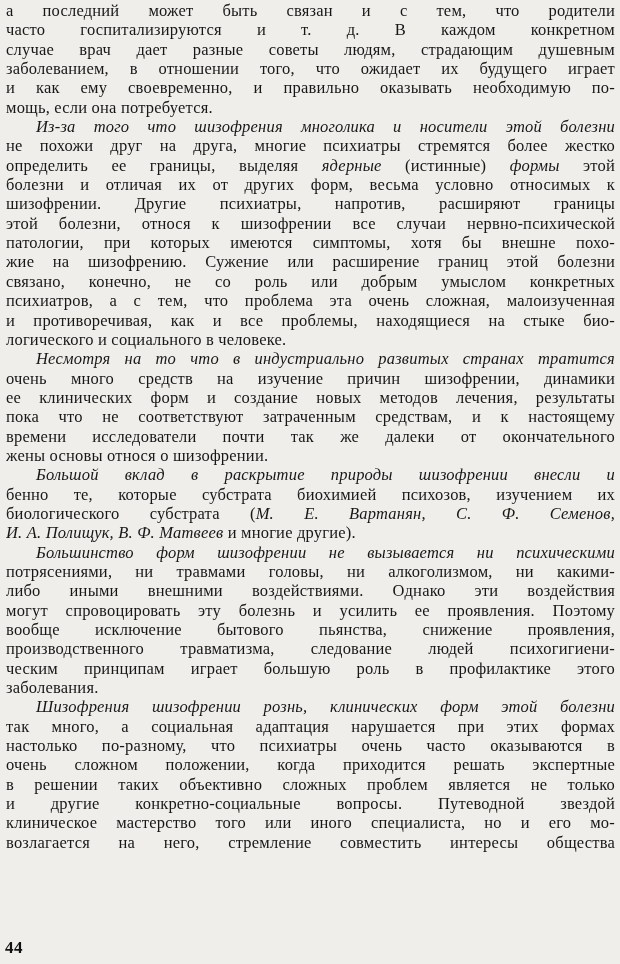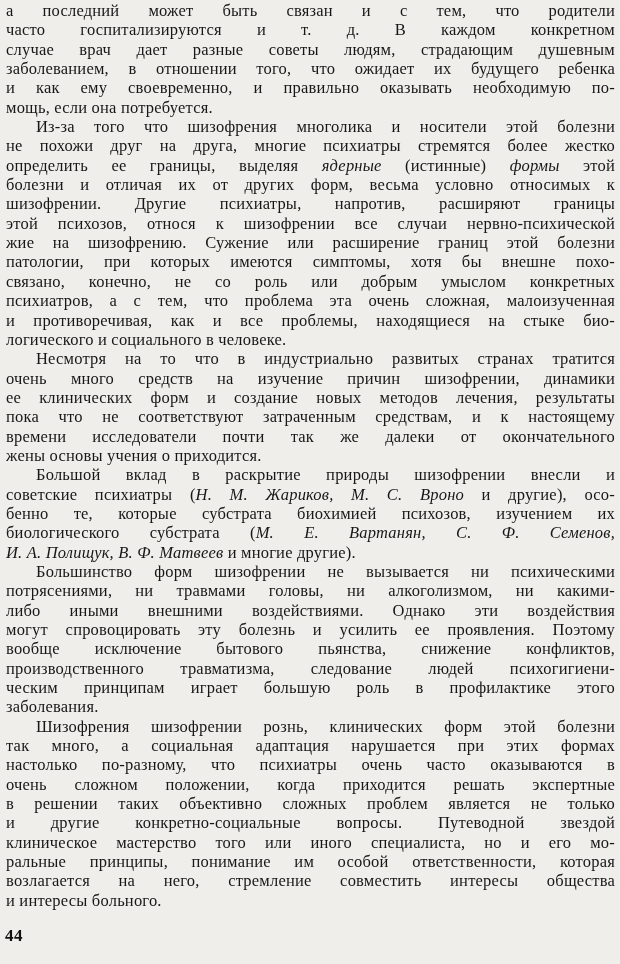--- a/index.html
+++ b/index.html
@@ -31,93 +31,91 @@
     overflow: hidden;
     text-align: justify;
     text-align-last: justify;
     white-space: normal;
   }
   .line.last {
     text-align-last: left;
   }
   .line.first {
     padding-left: 30px;
+    font-style: italic;
   }
   .line em {
     font-family: "Liberation Serif", "DejaVu Serif", serif;
   }
   .page-number {
     position: absolute;
     left: 5px;
-    bottom: 18px;
+    bottom: 6px;
     font-size: 17px;
     font-weight: bold;
     letter-spacing: 0.5px;
     color: #111;
   }
 </style>
 </head>
 <body>
 
 <div class="page">
   <div class="text-block">
       <div class="para">
         <div class="line"><span>а последний может быть связан и с тем, что родители</span></div>
         <div class="line"><span>часто госпитализируются и т. д. В каждом конкретном</span></div>
         <div class="line"><span>случае врач дает разные советы людям, страдающим душевным</span></div>
-        <div class="line"><span>заболеванием, в отношении того, что ожидает их будущего ребенка</span></div>
+        <div class="line"><span>заболеванием, в отношении того, что ожидает их будущего играет</span></div>
         <div class="line"><span>и как ему своевременно, и правильно оказывать необходимую по-</span></div>
         <div class="line last"><span>мощь, если она потребуется.</span></div>
       </div>
       <div class="para">
         <div class="line first"><span>Из-за того что шизофрения многолика и носители этой болезни</span></div>
         <div class="line"><span>не похожи друг на друга, многие психиатры стремятся более жестко</span></div>
         <div class="line"><span>определить ее границы, выделяя </span><em>ядерные</em><span> (истинные) </span><em>формы</em><span> этой</span></div>
         <div class="line"><span>болезни и отличая их от других форм, весьма условно относимых к</span></div>
         <div class="line"><span>шизофрении. Другие психиатры, напротив, расширяют границы</span></div>
-        <div class="line"><span>этой психозов, относя к шизофрении все случаи нервно-психической</span></div>
+        <div class="line"><span>этой болезни, относя к шизофрении все случаи нервно-психической</span></div>
+        <div class="line"><span>патологии, при которых имеются симптомы, хотя бы внешне похо-</span></div>
         <div class="line"><span>жие на шизофрению. Сужение или расширение границ этой болезни</span></div>
-        <div class="line"><span>патологии, при которых имеются симптомы, хотя бы внешне похо-</span></div>
         <div class="line"><span>связано, конечно, не со роль или добрым умыслом конкретных</span></div>
         <div class="line"><span>психиатров, а с тем, что проблема эта очень сложная, малоизученная</span></div>
         <div class="line"><span>и противоречивая, как и все проблемы, находящиеся на стыке био-</span></div>
         <div class="line last"><span>логического и социального в человеке.</span></div>
       </div>
       <div class="para">
         <div class="line first"><span>Несмотря на то что в индустриально развитых странах тратится</span></div>
         <div class="line"><span>очень много средств на изучение причин шизофрении, динамики</span></div>
         <div class="line"><span>ее клинических форм и создание новых методов лечения, результаты</span></div>
         <div class="line"><span>пока что не соответствуют затраченным средствам, и к настоящему</span></div>
         <div class="line"><span>времени исследователи почти так же далеки от окончательного</span></div>
-        <div class="line last"><span>жены основы учения о приходится.</span></div>
+        <div class="line last"><span>жены основы относя о шизофрении.</span></div>
       </div>
       <div class="para">
         <div class="line first"><span>Большой вклад в раскрытие природы шизофрении внесли и</span></div>
-        <div class="line"><span>советские психиатры (</span><em>Н. М. Жариков, М. С. Вроно</em><span> и другие), осо-</span></div>
         <div class="line"><span>бенно те, которые субстрата биохимией психозов, изучением их</span></div>
         <div class="line"><span>биологического субстрата (</span><em>М. Е. Вартанян, С. Ф. Семенов,</em></div>
         <div class="line last"><em>И. А. Полищук, В. Ф. Матвеев</em><span> и многие другие).</span></div>
       </div>
       <div class="para">
         <div class="line first"><span>Большинство форм шизофрении не вызывается ни психическими</span></div>
         <div class="line"><span>потрясениями, ни травмами головы, ни алкоголизмом, ни какими-</span></div>
         <div class="line"><span>либо иными внешними воздействиями. Однако эти воздействия</span></div>
         <div class="line"><span>могут спровоцировать эту болезнь и усилить ее проявления. Поэтому</span></div>
-        <div class="line"><span>вообще исключение бытового пьянства, снижение конфликтов,</span></div>
+        <div class="line"><span>вообще исключение бытового пьянства, снижение проявления,</span></div>
         <div class="line"><span>производственного травматизма, следование людей психогигиени-</span></div>
         <div class="line"><span>ческим принципам играет большую роль в профилактике этого</span></div>
         <div class="line last"><span>заболевания.</span></div>
       </div>
       <div class="para">
         <div class="line first"><span>Шизофрения шизофрении рознь, клинических форм этой болезни</span></div>
         <div class="line"><span>так много, а социальная адаптация нарушается при этих формах</span></div>
         <div class="line"><span>настолько по-разному, что психиатры очень часто оказываются в</span></div>
         <div class="line"><span>очень сложном положении, когда приходится решать экспертные</span></div>
         <div class="line"><span>в решении таких объективно сложных проблем является не только</span></div>
         <div class="line"><span>и другие конкретно-социальные вопросы. Путеводной звездой</span></div>
         <div class="line"><span>клиническое мастерство того или иного специалиста, но и его мо-</span></div>
-        <div class="line"><span>ральные принципы, понимание им особой ответственности, которая</span></div>
         <div class="line"><span>возлагается на него, стремление совместить интересы общества</span></div>
-        <div class="line last"><span>и интересы больного.</span></div>
       </div>
     </div>
   <div class="page-number">44</div>
 </div>
 
 </body></html>

